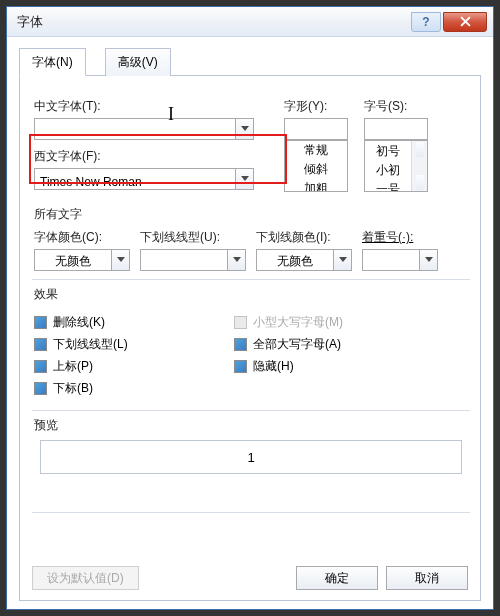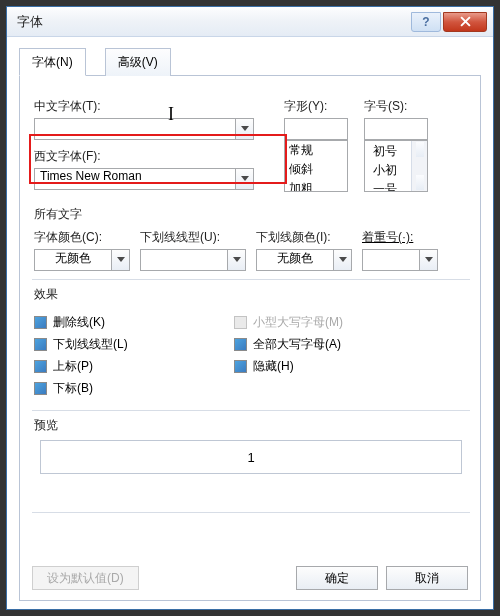--- a/index.html
+++ b/index.html
@@ -12,26 +12,26 @@
   .closebtn { background:linear-gradient(#e89a8a,#d1553e 50%,#c2371c); border:1px solid #a33820; color:#fff; width:44px; }
   .closebtn svg { width:11px; height:11px; }
   .body { position:absolute; top:30px; left:0; right:0; bottom:0; padding:10px 12px 10px 12px; background:#fff; }
   .tabstrip { display:flex; border-bottom:1px solid #b9c4d6;gap:20px; }
   .tab { padding:5px 12px 4px; font-size:12px; border:1px solid #b9c4d6; border-bottom:none; background:linear-gradient(#fdfdfe,#eef3f9); margin-right:-1px; position:relative; top:1px; }
   .tab.active { background:#fff; border-bottom:1px solid #fff; }
   .panel { border:1px solid #b9c4d6; border-top:none; padding:22px 12px 10px 14px; height:525px; position:relative; }
   .label { font-size:12px; color:#222; margin-bottom:3px; }
   .section-title { font-size:12px; color:#222; margin:4px 0 6px 0; }
   .row { display:flex; }
-  .combo { display:flex; align-items:flex-start; border:1px solid #a7a9ac; background:#fff; height:22px; }
+  .combo { display:flex; align-items:flex-end; border:1px solid #a7a9ac; background:#fff; height:22px; }
   .combo span.val { flex:1; padding:0 5px; font-size:12px; overflow:hidden; white-space:nowrap; }
   .combo .arrow, .arrowbtn { width:18px; height:100%; border-left:1px solid #a7a9ac; background:linear-gradient(#fdfdfd,#e9eef5); display:flex; align-items:center; justify-content:center; }
   .arrow svg, .arrowbtn svg { width:8px; height:6px; }
   .listbox { border:1px solid #a7a9ac; background:#fff; font-size:12px; overflow:hidden; }
-  .listbox div { padding:1px 4px; }
+  .listbox div { padding:1px 4px;text-align:center; }
   .redbox { position:absolute; border:2px solid #e41b1b; pointer-events:none; }
   .cursor { position:absolute; font-family:serif; font-size:18px; color:#000; pointer-events:none; }
   .chk { display:flex; align-items:center; font-size:12px; margin:5px 0; }
   .chk .box { width:13px; height:13px; border:1px solid #8a8a8a; background:linear-gradient(135deg,#4da3df,#3b7bbf); margin-right:6px; }
   .chk.disabled { color:#a9a9a9; }
   .chk.disabled .box { background:#eaeaea; border-color:#c3c3c3; }
   .hr { height:1px; background:#d7dde6; margin:8px -2px 6px -2px; }
   .preview { border:1px solid #bfc7d4; height:34px; margin:6px 6px 0 6px; display:flex; align-items:center; justify-content:center; font-size:13px; }
   .footer { position:absolute; left:12px; right:12px; bottom:10px; display:flex; align-items:center; }
   .btn { height:24px; min-width:82px; padding:5px 14px; font-size:12px; border:1px solid #a7a9ac; background:linear-gradient(#fdfdfd,#e9eef4); display:flex; align-items:center; justify-content:center; }

